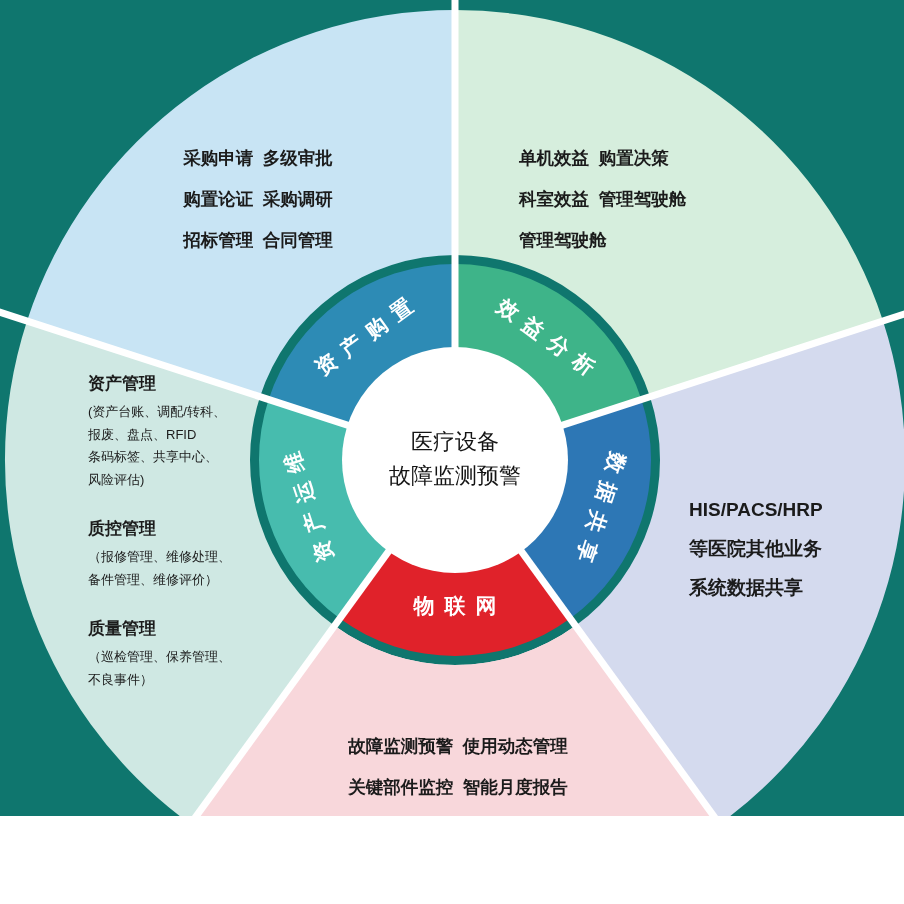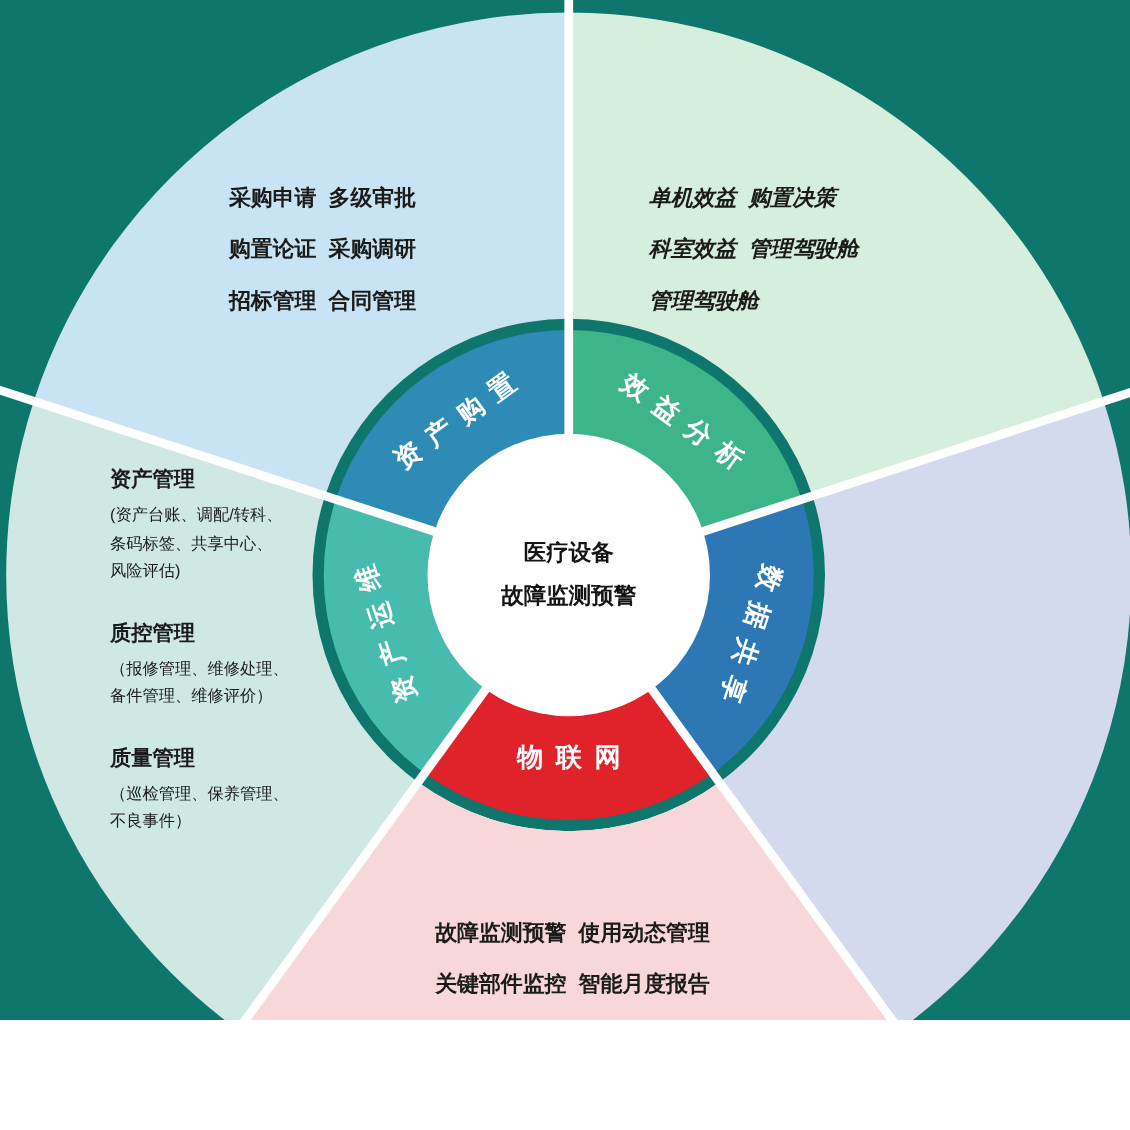--- a/index.html
+++ b/index.html
@@ -8,36 +8,36 @@
     font-family:"Liberation Sans","DejaVu Sans",sans-serif;
     background:#0f766e;
   }
   .stage svg{position:absolute;left:0;top:0;}
   .overlay{position:absolute;color:#1b1b1b;}
   .sector-text .line{
     white-space:pre;
     font-size:17.5px;font-weight:600;line-height:41px;color:#1b1b1b;
   }
   .tl{left:118px;top:138px;width:280px;text-align:center;}
-  .tr{left:519px;top:138px;text-align:left;font-style:italic;}
+  .tr{left:519px;top:138px;text-align:left;}
   .rt{left:689px;top:490px;text-align:left;}
   .rt .line{font-size:19px;line-height:39px;}
   .bt{left:258px;top:726px;width:400px;text-align:center;}
   .op{left:88px;top:372px;width:210px;text-align:left;}
   .op-group{margin-bottom:26px;}
   .op-heading{font-size:17px;font-weight:600;line-height:24px;margin-bottom:5px;color:#1b1b1b;}
   .op-detail{font-size:13px;font-weight:400;line-height:22.5px;color:#1b1b1b;}
   .ring-label{
     position:absolute;transform:translate(-50%,-50%) rotate(var(--rot,0deg));
     color:#ffffff;font-size:21px;font-weight:700;letter-spacing:10px;
     white-space:nowrap;text-align:center;padding-left:10px;
   }
   .center-label{
     position:absolute;left:455px;top:459px;transform:translate(-50%,-50%);
-    text-align:center;font-size:18px;font-weight:700;line-height:34px;color:#141414;
+    text-align:center;font-size:22px;font-weight:400;line-height:34px;color:#141414;
     white-space:nowrap;
   }
 </style>
 </head>
 <body>
 
 <div class="stage">
 
   <svg width="904" height="904" viewBox="0 0 904 904">
 
@@ -71,30 +71,36 @@
     <div class="line">购置论证  采购调研</div>
     <div class="line">招标管理  合同管理</div>
   </div>
 
   <div class="overlay sector-text tr">
     <div class="line">单机效益  购置决策</div>
     <div class="line">科室效益  管理驾驶舱</div>
     <div class="line">管理驾驶舱</div>
   </div>
 
+  <div class="overlay sector-text rt">
+    <div class="line">HIS/PACS/HRP</div>
+    <div class="line">等医院其他业务</div>
+    <div class="line">系统数据共享</div>
+  </div>
 
   <div class="overlay sector-text bt">
     <div class="line">故障监测预警  使用动态管理</div>
     <div class="line">关键部件监控  智能月度报告</div>
   </div>
 
   <div class="overlay sector-text op">
     <div class="op-group">
       <div class="op-heading">资产管理</div>
       <div class="op-detail">(资产台账、调配/转科、</div>
+      <div class="op-detail">报废、盘点、RFID</div>
       <div class="op-detail">条码标签、共享中心、</div>
       <div class="op-detail">风险评估)</div>
     </div>
     <div class="op-group">
       <div class="op-heading">质控管理</div>
       <div class="op-detail">（报修管理、维修处理、</div>
       <div class="op-detail">备件管理、维修评价）</div>
     </div>
     <div class="op-group">
       <div class="op-heading">质量管理</div>

